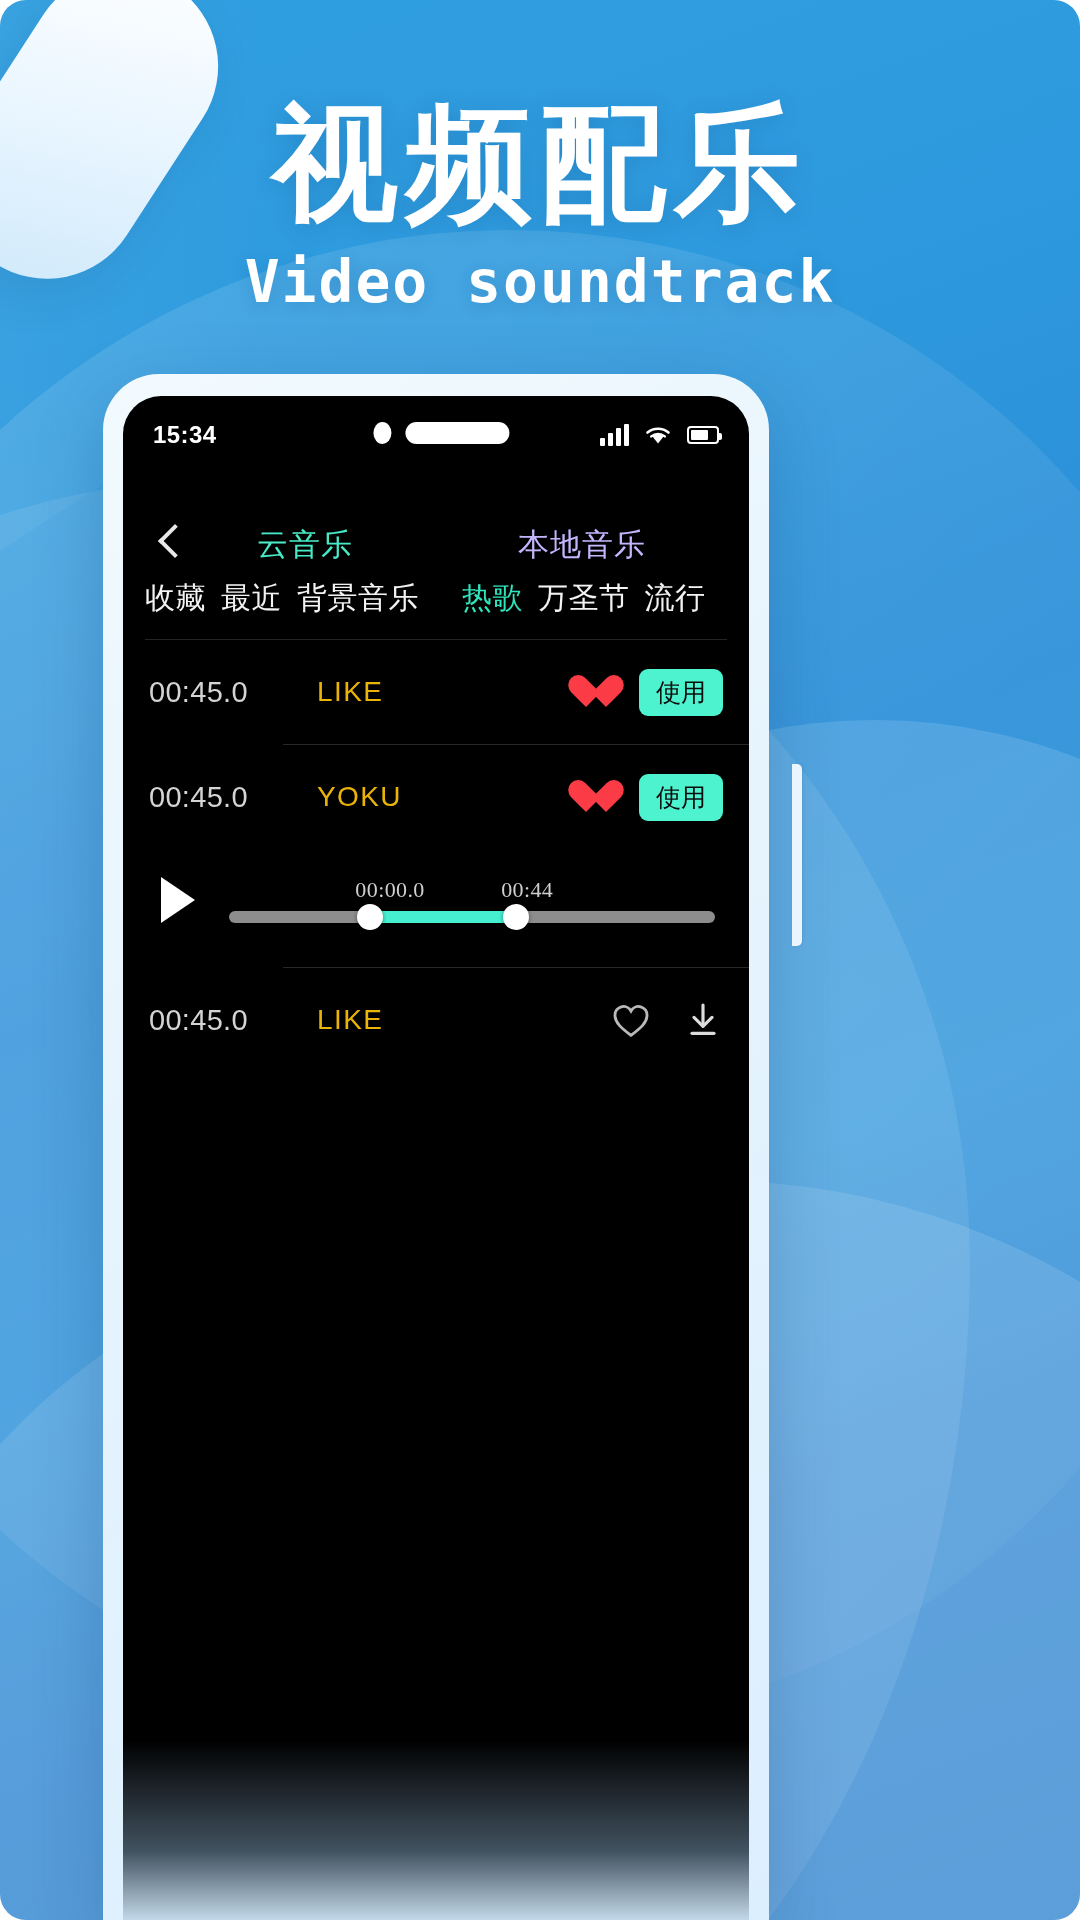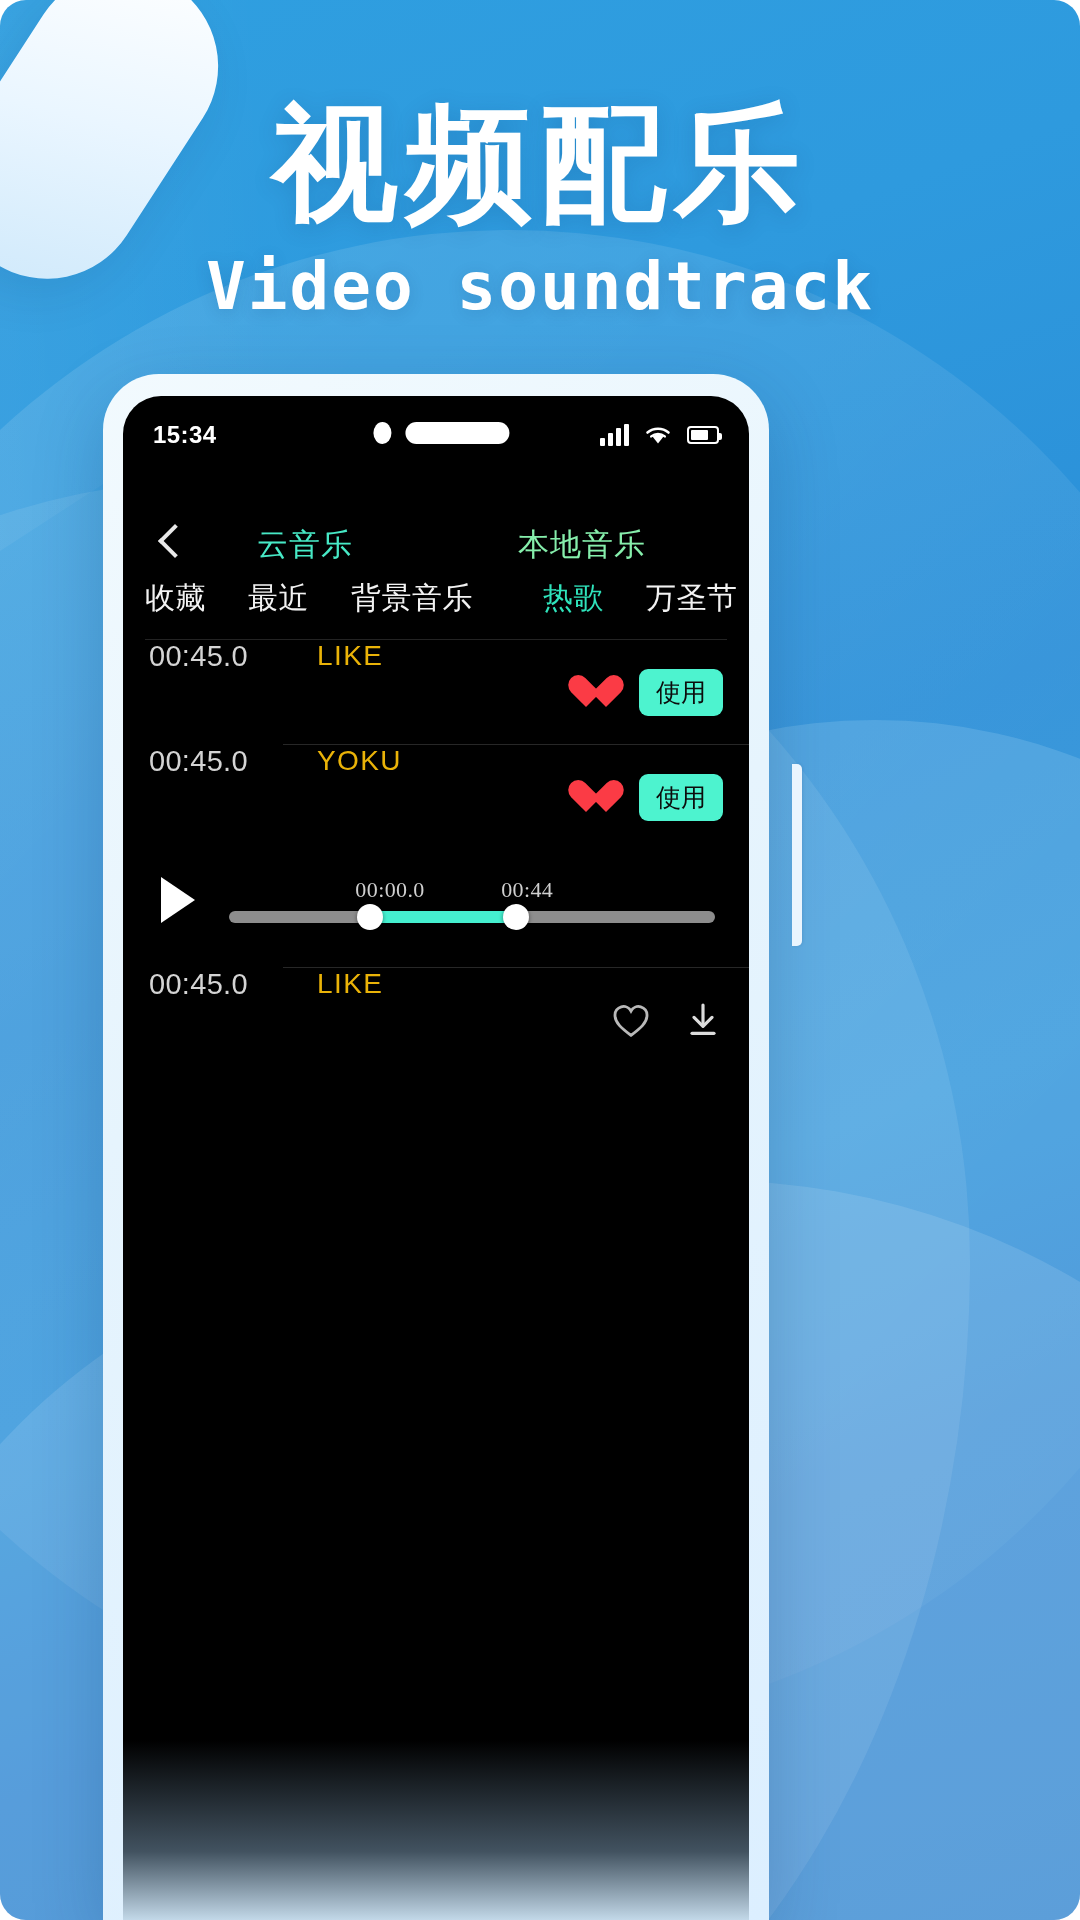--- a/index.html
+++ b/index.html
@@ -54,21 +54,21 @@
   .headline{
     position:absolute; left:0; right:0; top:96px;
     text-align:center; color:#fff;
     font-size:126px; line-height:1.08;
     font-weight:700; letter-spacing:8px;
     text-shadow:0 4px 22px rgba(0,50,100,.17);
   }
   .subhead{
     position:absolute; left:0; right:0; top:248px;
     text-align:center; color:#fff;
-    font-size:66px; font-weight:700;
+    font-size:58px; font-weight:700;
     letter-spacing:2px;
     font-family:"DejaVu Sans Mono","Liberation Mono",monospace;
     text-shadow:0 3px 16px rgba(0,50,100,.15);
   }
 
   
   .phone{
     position:absolute; left:103px; top:374px;
     width:666px; height:1546px;
     background:linear-gradient(150deg,#f2fafe 0%,#e6f4fd 40%,#dcefff 100%);
@@ -139,41 +139,41 @@
     width:46px; height:46px; position:relative; cursor:pointer;
   }
   .back-arrow::before{
     content:""; position:absolute; left:14px; top:9px;
     width:20px; height:20px;
     border-left:4px solid #e9e9e9; border-bottom:4px solid #e9e9e9;
     transform:rotate(45deg);
   }
   .nav-tabs{ flex:1; display:flex; align-items:center; }
   .nav-tab{
-    font-size:31px; color:#86efac; letter-spacing:1px;
+    font-size:31px; color:#c4b5fd; letter-spacing:1px;
   }
   .nav-tab.active{ color:#47e9c6; }
   .nt1{ margin-left:62px; }
   .nt2{ margin-left:165px; }
 
   
   .cats{
-    display:flex; align-items:center; gap:42px;
+    display:flex; align-items:center; gap:15px;
     padding:12px 22px 20px 22px;
     white-space:nowrap;
   }
   .cat{ font-size:30px; color:#f2f2f2; letter-spacing:.5px; }
   .cat.active{ color:#2fe3bb;margin-left:28px; }
   .cat-divider{
     height:1px; background:#232323; margin:0 22px;
   }
 
   
   .song-row{
-    display:flex; 
+    display:flex; align-items:center;
     padding:0 26px; height:104px;
   }
   .song-time{
     font-size:29px; color:#d4d4d4; letter-spacing:.3px;
     width:168px;
   }
   .song-title{
     font-size:28px; color:#eab308; letter-spacing:1.4px;
   }
   .row-actions{ margin-left:auto; display:flex; align-items:center; gap:32px; }

